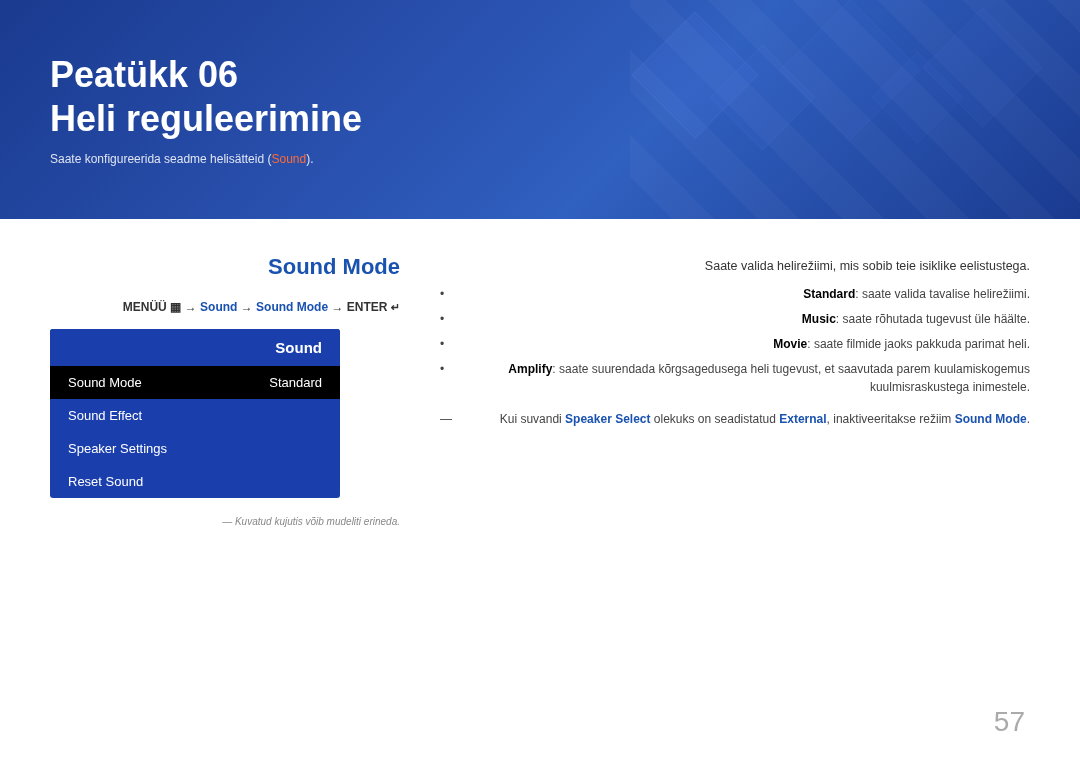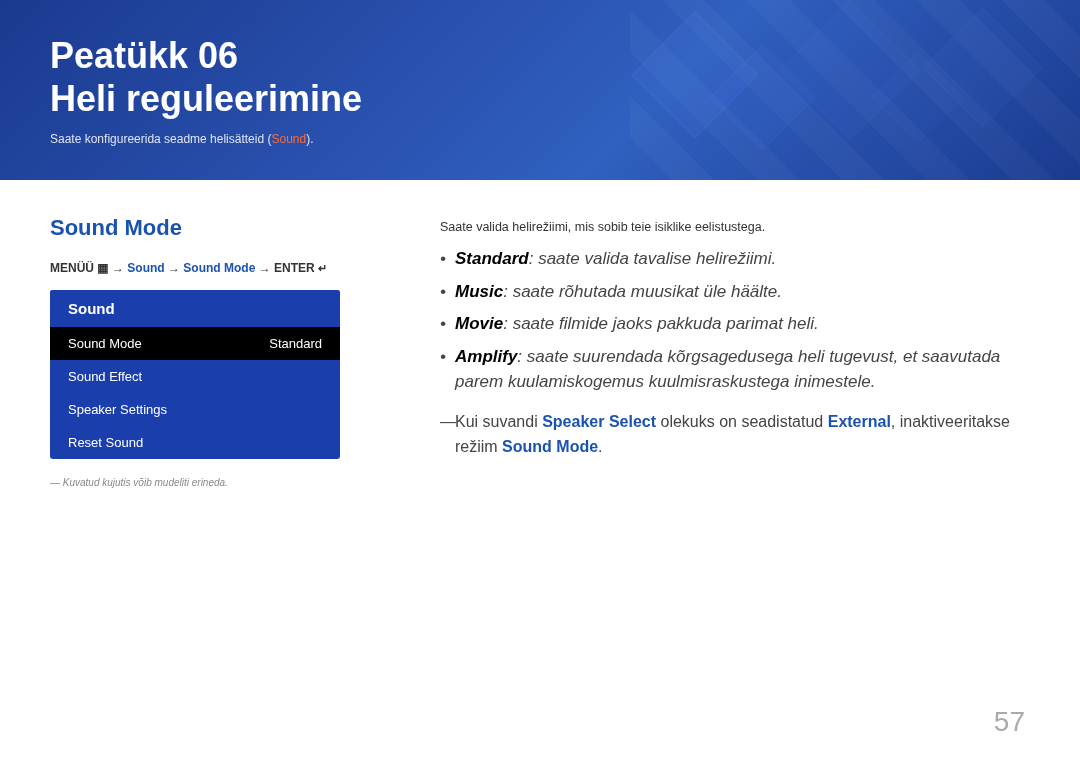--- a/index.html
+++ b/index.html
@@ -8,21 +8,21 @@
       background: #fff;
       width: 1080px;
       height: 763px;
       overflow: hidden;
       position: relative;
     }
 
     
     .header-banner {
       width: 100%;
-      height: 180px;
+      height: 219px;
       background: linear-gradient(135deg, #1a3a8f 0%, #2a52b0 40%, #3060c0 60%, #1a3a8f 100%);
       position: relative;
       overflow: hidden;
       display: flex;
       flex-direction: column;
       justify-content: center;
       padding: 30px 50px;
     }
 
     .header-banner::before {
@@ -82,20 +82,21 @@
 
     .header-subtitle .highlight {
       color: #ff6b35;
     }
 
     
     .main-content {
       display: flex;
       padding: 35px 50px;
       gap: 40px;
+      text-align: right;
     }
 
     
     .left-column {
       width: 350px;
       flex-shrink: 0;
     }
 
     .section-title {
       color: #1a52b0;
@@ -177,43 +178,42 @@
       color: #333;
       margin-bottom: 12px;
     }
 
     .bullet-list {
       list-style: none;
       padding: 0;
     }
 
     .bullet-list li {
-      font-size: 17px;
+      font-size: 12px;
       color: #444;
       margin-bottom: 7px;
       padding-left: 15px;
       position: relative;
       line-height: 1.5;
-      font-style: italic;
     }
 
     .bullet-list li::before {
       content: '•';
       position: absolute;
       left: 0;
       color: #444;
     }
 
     .bullet-list li .bold-term {
       font-weight: 700;
       color: #000;
     }
 
     .note-line {
-      font-size: 16px;
+      font-size: 12px;
       color: #444;
       margin-top: 14px;
       padding-left: 15px;
       position: relative;
       line-height: 1.6;
     }
 
     .note-line::before {
       content: '—';
       position: absolute;
@@ -289,21 +289,21 @@
     <div class="footnote">— Kuvatud kujutis võib mudeliti erineda.</div>
   </div>
 
   <div class="right-column">
     <p class="intro-text">Saate valida helirežiimi, mis sobib teie isiklike eelistustega.</p>
     <ul class="bullet-list">
       <li>
         <span class="bold-term">Standard</span><span>: saate valida tavalise helirežiimi.</span>
       </li>
       <li>
-        <span class="bold-term">Music</span><span>: saate rõhutada muusikat üle häälte.</span>
+        <span class="bold-term">Music</span><span>: saate rõhutada tugevust üle häälte.</span>
       </li>
       <li>
         <span class="bold-term">Movie</span><span>: saate filmide jaoks pakkuda parimat heli.</span>
       </li>
       <li>
         <span class="bold-term">Amplify</span><span>: saate suurendada kõrgsagedusega heli tugevust, et saavutada parem kuulamiskogemus kuulmisraskustega inimestele.</span>
       </li>
     </ul>
     <div class="note-line">
       <span>Kui suvandi </span><span class="bold-term">Speaker Select</span><span> olekuks on seadistatud </span><span class="bold-term">External</span><span>, inaktiveeritakse režiim </span><span class="bold-term">Sound Mode</span><span>.</span>

